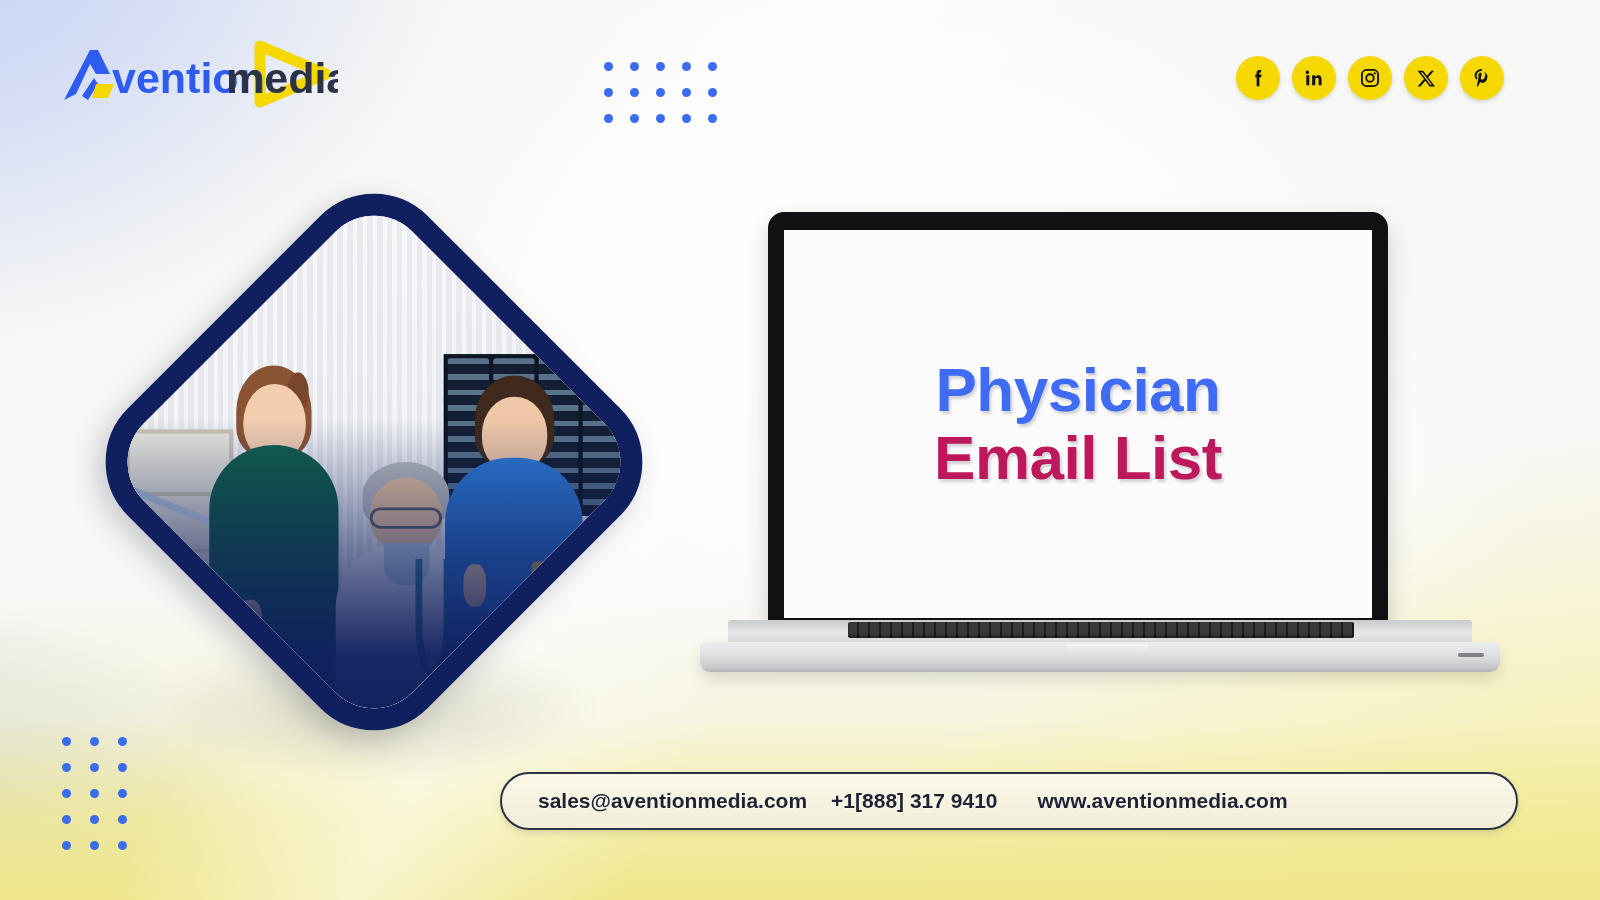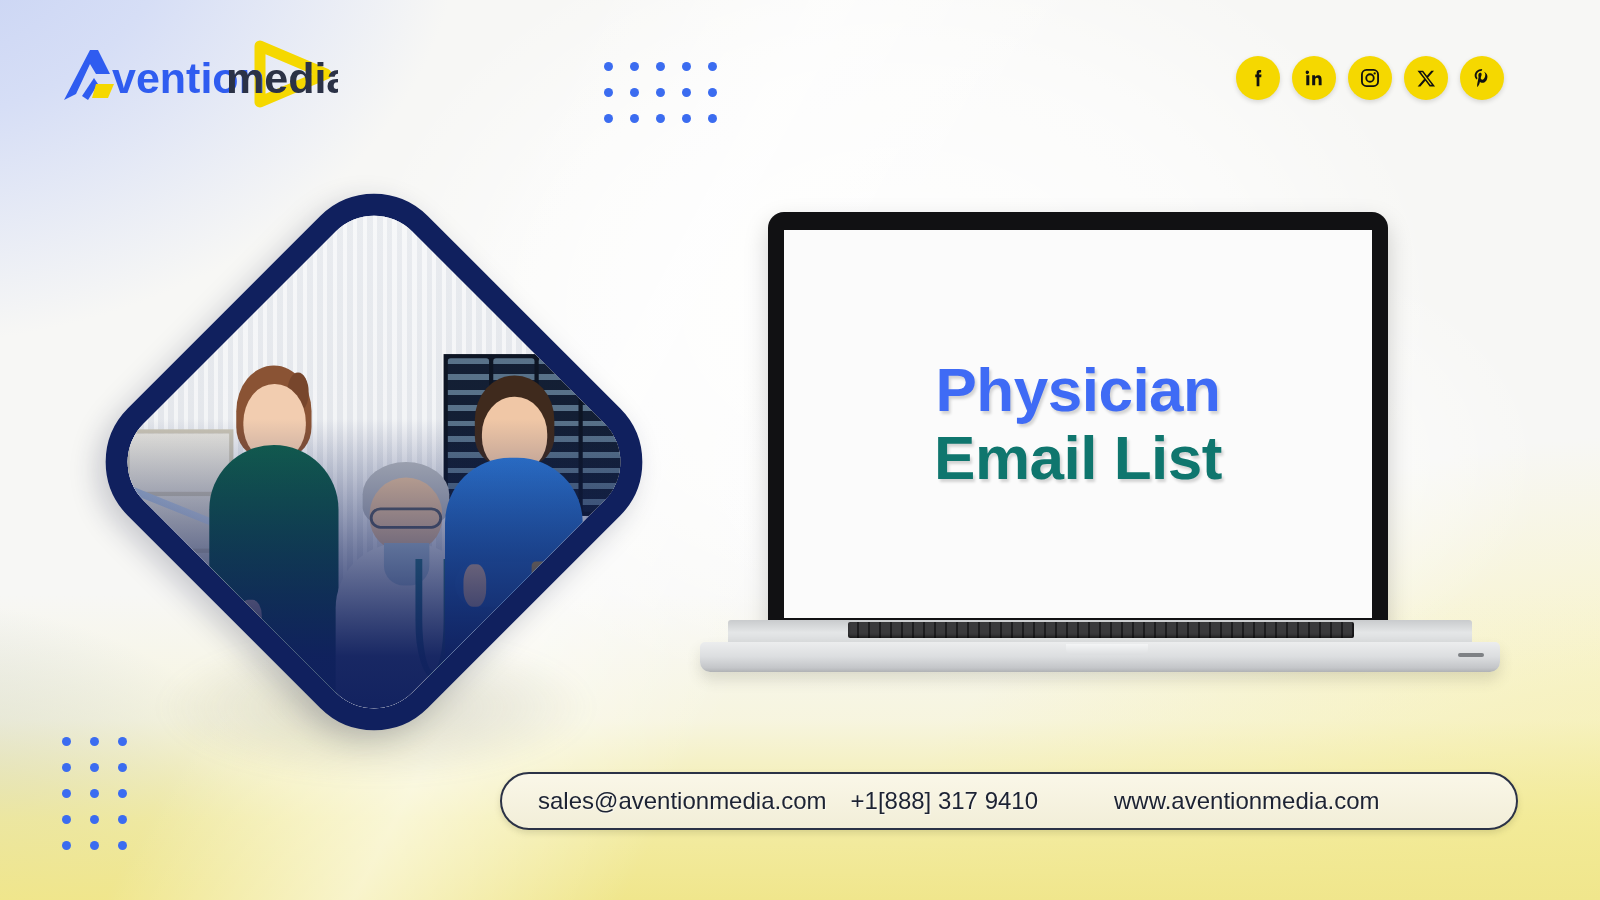--- a/index.html
+++ b/index.html
@@ -194,21 +194,21 @@
   }
   #screen .line{
     font-weight:bold;
     letter-spacing:-.5px;
     line-height:1.04;
     text-align:center;
     text-shadow:2px 3px 3px rgba(0,0,0,.16);
     white-space:nowrap;
   }
   #screen .l1, #screen .l2{ color:#3f6bf5; font-size:62px; }
-  #screen .l3{ color:#0f766e; font-size:62px; margin-top:4px; }
+  #screen .l3{ color:#be185d; font-size:62px; margin-top:4px; }
 
   #base-top{
     position:absolute; left:34px; top:418px; width:744px; height:30px;
     background:linear-gradient(to bottom,#c9cbcd 0%,#e4e6e7 42%,#d2d4d6 100%);
     border-radius:3px 3px 0 0;
   }
   #keyboard{
     position:absolute; left:154px; top:420px; width:506px; height:16px;
     background:#2b2b2d; border-radius:2px;
     background-image:repeating-linear-gradient(90deg,#3a3a3c 0 9px,#1d1d1f 9px 11px);
@@ -235,28 +235,28 @@
     position:absolute; left:500px; top:772px;
     width:1018px; height:58px;
     background:linear-gradient(to bottom,#faf7e8,#f2eed8);
     border:2px solid #2b3246;
     border-radius:30px;
     display:flex; align-items:center;
     box-shadow:0 3px 6px rgba(90,88,50,.18);
   }
   .contact-item{
     color:#1d2333;
-    font-weight:normal;
-    font-size:24px;
+    font-weight:bold;
+    font-size:21px;
     white-space:nowrap;
     text-shadow:1px 1px 0 rgba(255,255,255,.55);
   }
   #c-email{ margin-left:36px; }
   #c-phone{ margin-left:24px; }
-  #c-site { margin-left:76px; }
+  #c-site { margin-left:40px; }
 </style>
 </head>
 <body>
 
 <div id="banner">
 
   <div class="bg-layer bg-blue"></div>
   <div class="bg-layer bg-yellow"></div>
   <div class="bg-layer bg-grey-left"></div>
   <div class="bg-layer bg-white-core"></div>

